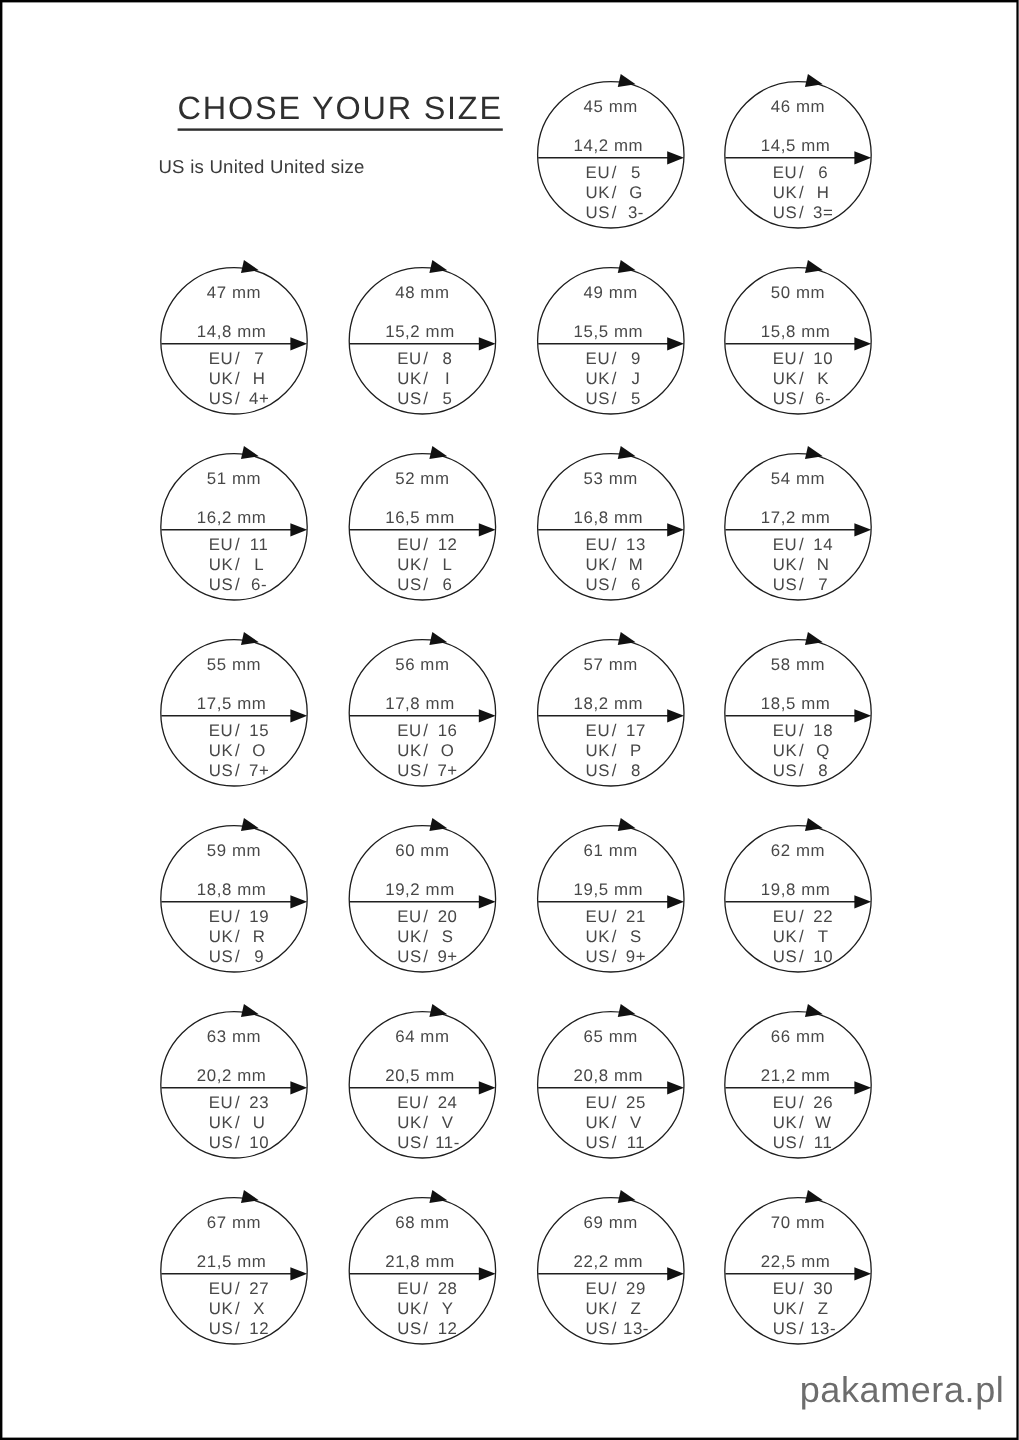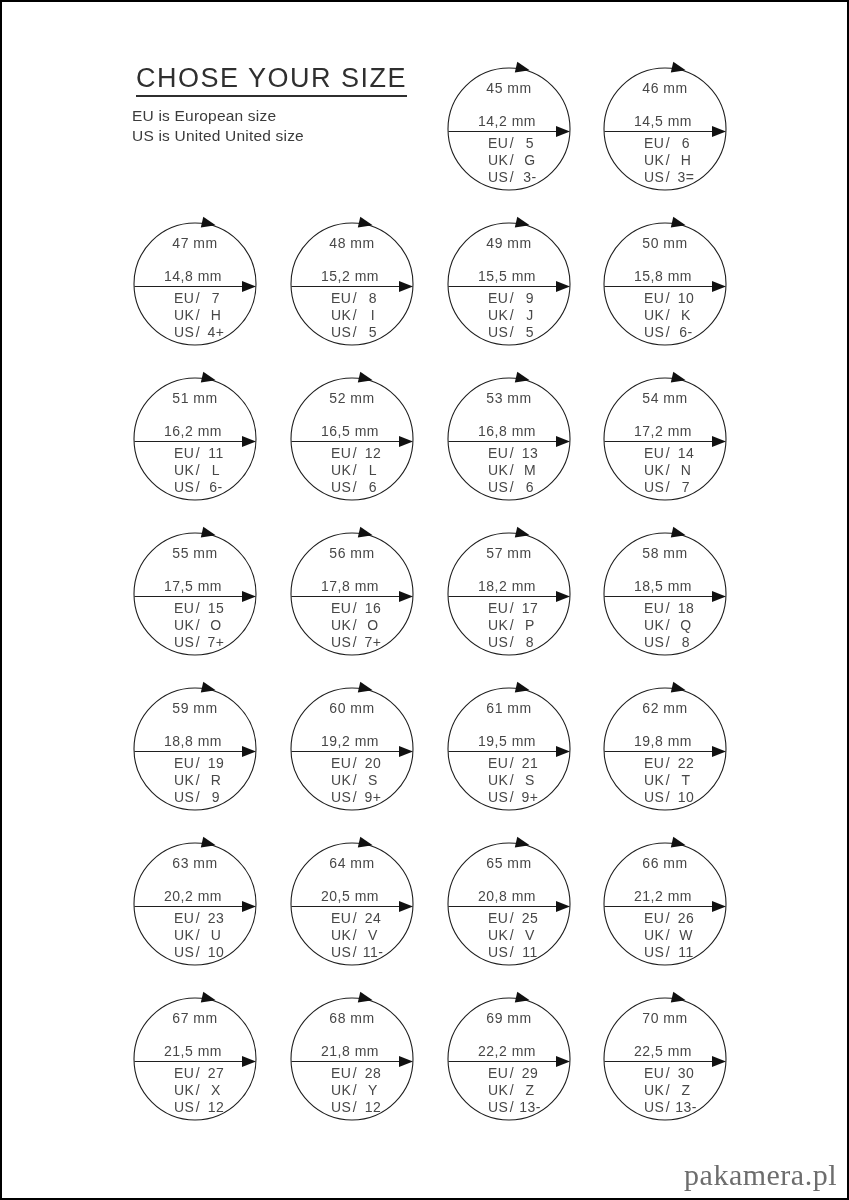--- a/index.html
+++ b/index.html
@@ -12,21 +12,21 @@
     background: #ffffff;
     font-family: "Liberation Sans", sans-serif;
     overflow: hidden;
   }
   .title-block {
     position: absolute;
     left: 130px;
     top: 57px;
   }
   .page-title {
-    margin: 4px;
+    margin: 16px;
     display: inline-block;
     font-size: 27px;
     font-weight: 400;
     letter-spacing: 1.5px;
     color: #2f2f2f;
     border-bottom: 2px solid #2f2f2f;
     padding-bottom: 1px;
     white-space: nowrap;
   }
   .legend {
@@ -56,36 +56,35 @@
   }
   .ring text {
     fill: #474747;
     font-family: "Liberation Sans", sans-serif;
     font-size: 14px;
     letter-spacing: 0.5px;
   }
   .watermark {
     position: absolute;
     right: 10px;
-    bottom: 6px;
+    bottom: 22px;
     font-size: 30px;
     color: #6d6d6d;
     letter-spacing: 0.5px;
-    font-family: Liberation Serif, serif;
+    font-family: Liberation Sans, sans-serif;
   }
 </style>
 </head>
 <body>
 
 <div class="page">
 
   <div class="title-block">
     <h1 class="page-title">CHOSE YOUR SIZE</h1>
     <div class="legend">
-      <div>EU is European size</div>
       <div>US is United United size</div>
     </div>
   </div>
 
   <div id="ring-grid">
       <svg class="ring" width="150" height="150" viewBox="0 0 150 150" style="left: 432px; top: 52px;">
     <circle class="outline" cx="75" cy="75" r="61"></circle>
     <polygon class="arrow" points="-2,-5.5 12,0 -2,5.5" transform="translate(84,13.5) rotate(13)"></polygon>
     <line class="dline" x1="14.5" y1="77.5" x2="130" y2="77.5"></line>
     <polygon class="arrow" points="122,72 136,77.5 122,83"></polygon>

